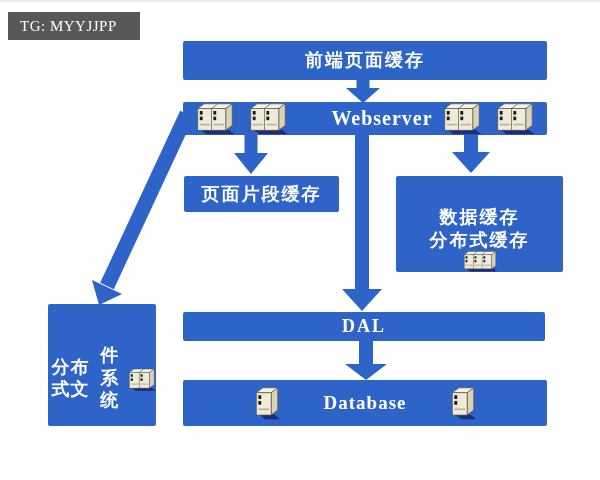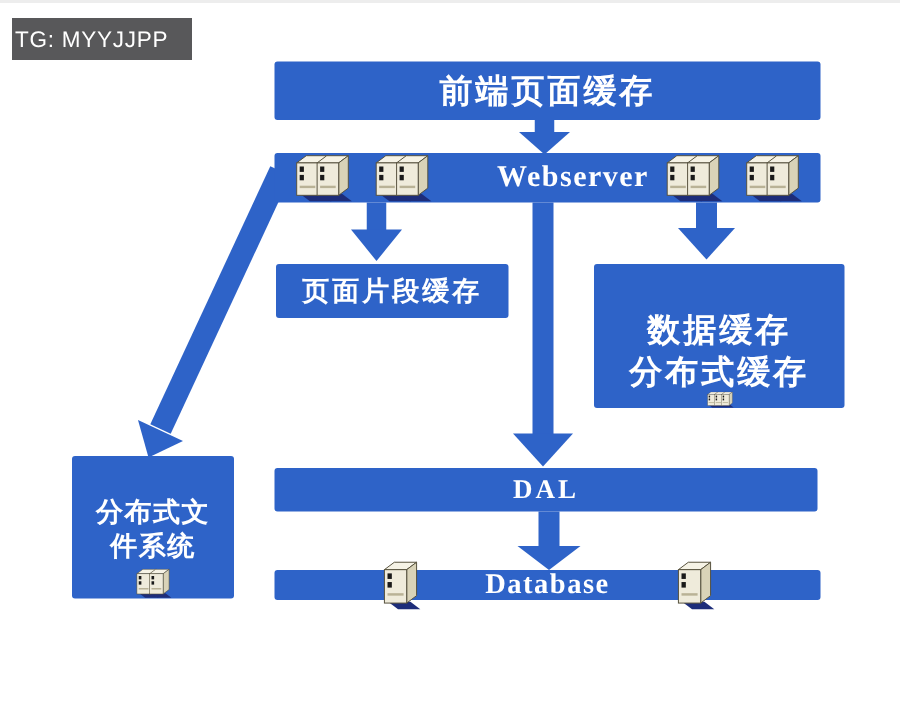--- a/index.html
+++ b/index.html
@@ -12,54 +12,54 @@
   .stage{
     position:relative;width:600px;height:480px;background:#ffffff;
     font-family:"Liberation Sans",sans-serif;overflow:hidden;
     border-top:2px solid #ededed;box-sizing:border-box;
   }
   .box{
     position:absolute;background:var(--blue);color:var(--white);
     display:flex;align-items:center;justify-content:center;
     border-radius:2px;
   }
-  .cjk{font-weight:bold;letter-spacing:2px;font-size:22px;line-height:1.25;}
+  .cjk{font-weight:bold;letter-spacing:2px;font-size:18px;line-height:1.25;}
   .serif{font-family:"Liberation Serif",serif;font-weight:bold;letter-spacing:1px;}
   .badge{
-    position:absolute;left:8px;top:10px;width:120px;height:28px;
+    position:absolute;left:8px;top:10px;width:132px;height:28px;
     background:var(--badge);color:var(--white);
-    display:flex;align-items:center;padding-left:2px;box-sizing:border-box;
-    font-size:15px;letter-spacing:.5px;
+    display:flex;align-items:center;padding-left:12px;box-sizing:border-box;
+    font-size:15px;letter-spacing:.5px;font-family:Liberation Serif, serif;
   }
   .watermark{
     position:absolute;left:383px;top:439px;width:217px;height:33px;
     background:var(--wm);color:var(--white);
     display:flex;align-items:center;justify-content:center;
     font-size:17px;
   }
   .top-box{left:183px;top:39px;width:364px;height:39px;}
   .web-bar{
     left:183px;top:100px;width:364px;height:33px;
     justify-content:space-between;padding:0 8px;box-sizing:border-box;
   }
   .web-bar .label{font-size:20px;margin-left:34px;}
   .frag-box{left:184px;top:174px;width:155px;height:36px;}
   .frag-box .cjk{font-size:18px;}
   .right-box{
     left:396px;top:174px;width:167px;height:96px;
     flex-direction:column;justify-content:flex-start;padding-top:30px;box-sizing:border-box;
   }
   .left-box{
-    left:48px;top:302px;width:108px;height:95px;
-    flex-direction:column;justify-content:flex-start;padding-top:26px;box-sizing:border-box;
+    left:48px;top:302px;width:108px;height:122px;
+    flex-direction:row;justify-content:flex-start;padding-top:26px;box-sizing:border-box;
   }
   .left-box .cjk{font-size:18px;letter-spacing:1px;}
   .dal-bar{left:183px;top:310px;width:362px;height:29px;}
   .dal-bar .label{font-size:18px;letter-spacing:2px;}
-  .db-bar{left:183px;top:378px;width:364px;height:20px;gap:42px;}
+  .db-bar{left:183px;top:378px;width:364px;height:46px;gap:42px;}
   .db-bar .label{font-size:19px;}
   .arrows{position:absolute;left:0;top:0;z-index:0;}
   .box,.badge,.watermark{z-index:1;}
   .srv{display:block;}
   .line{display:block;text-align:center;}
 </style>
 </head>
 <body>
 
 <div class="stage">

